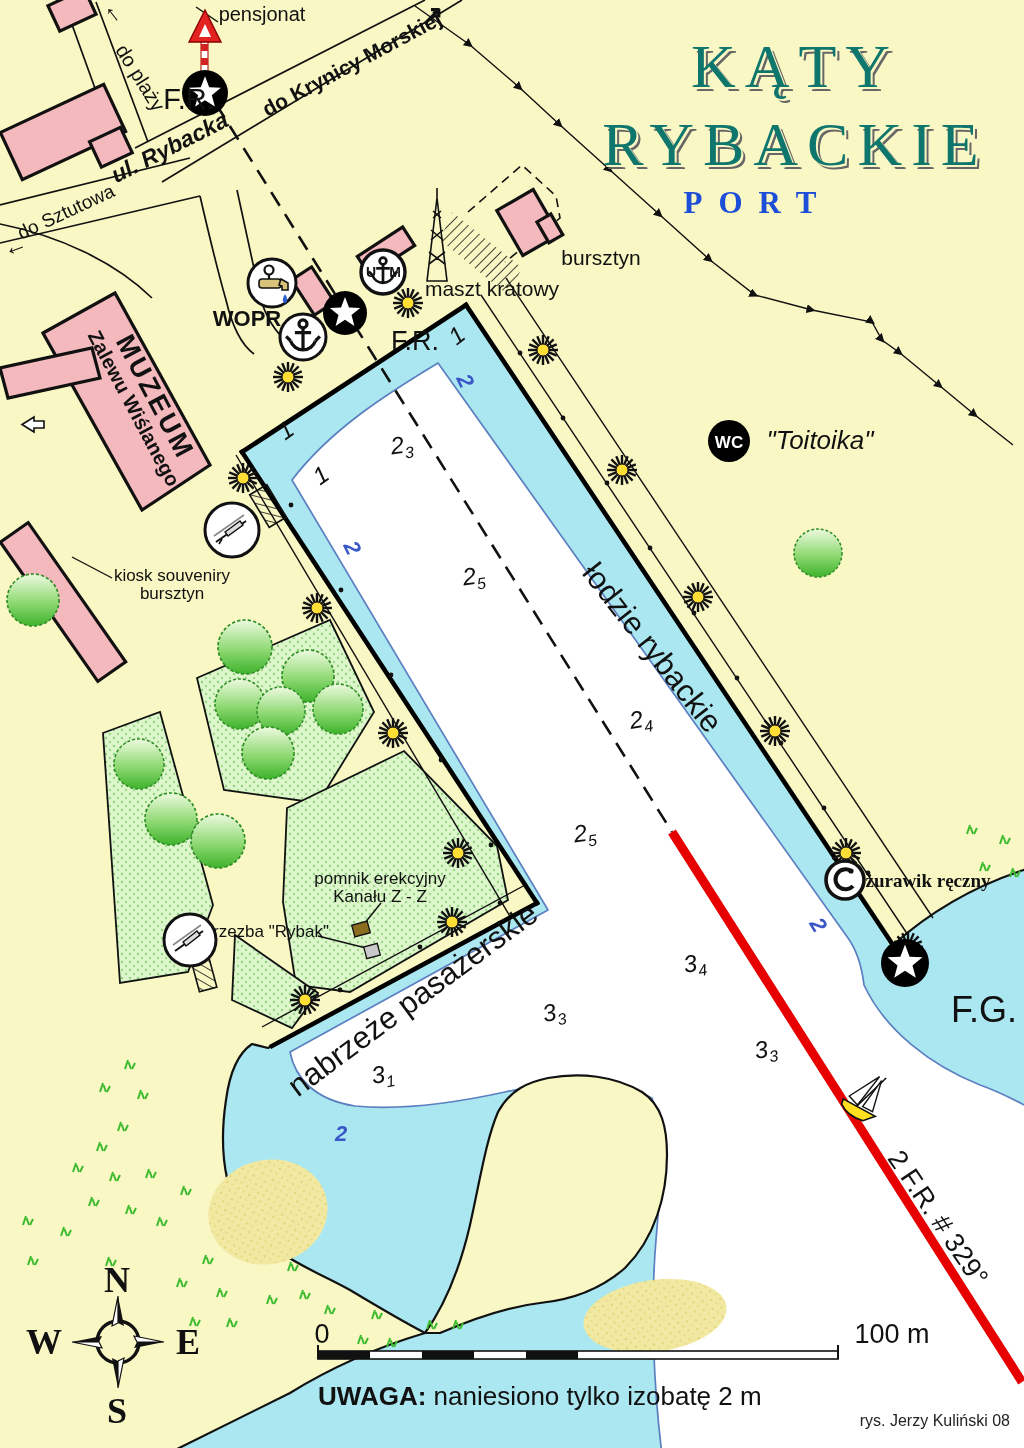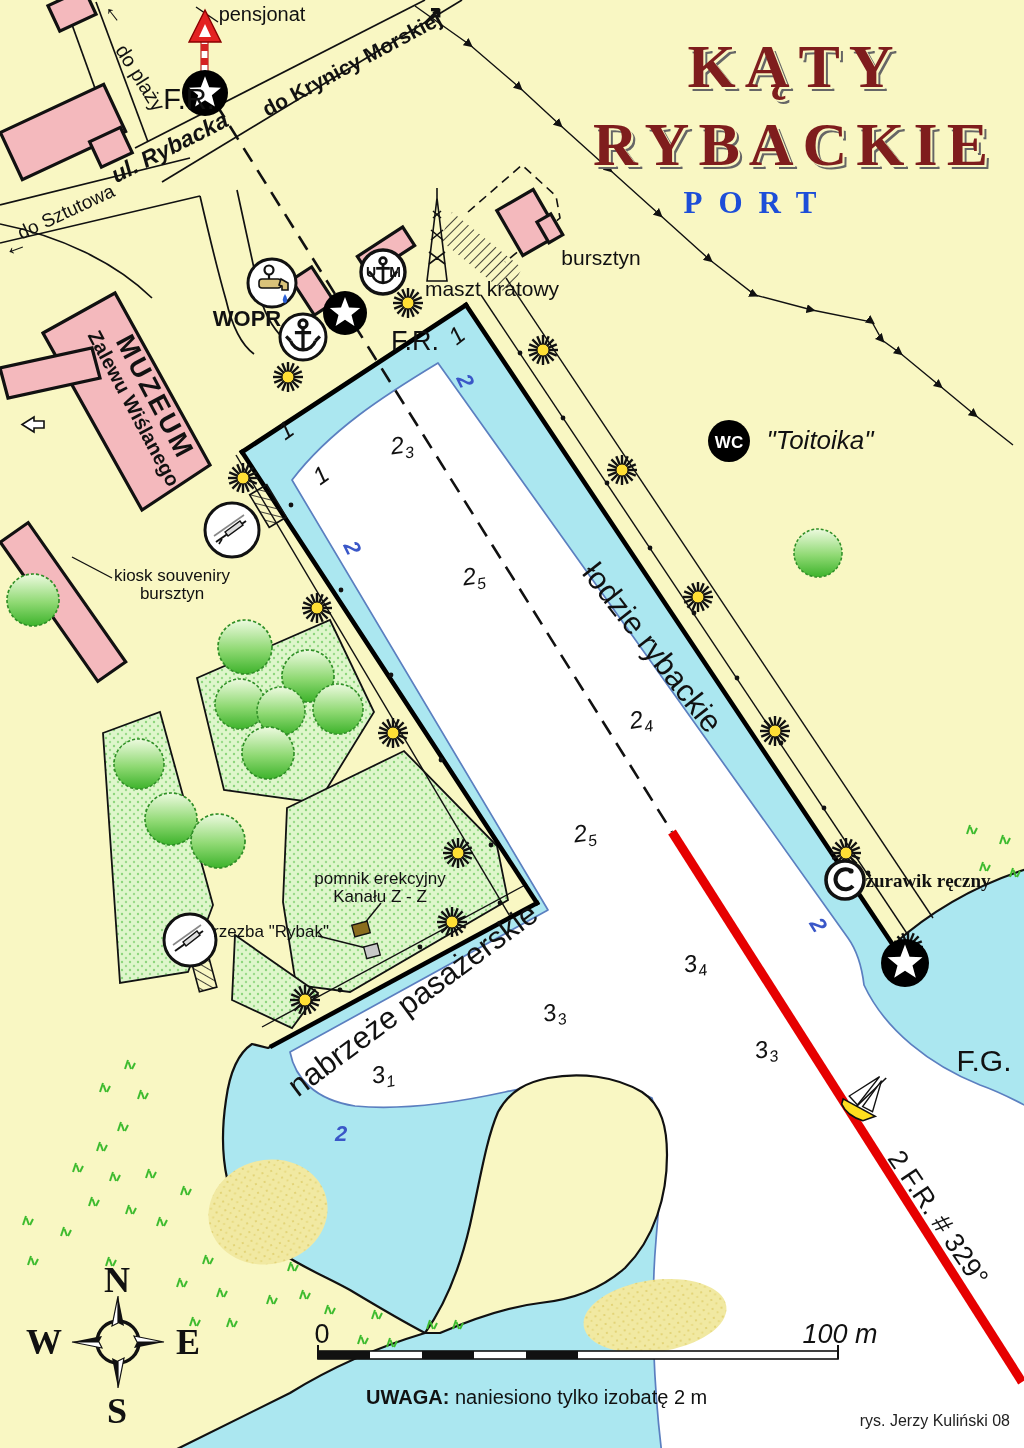--- a/index.html
+++ b/index.html
@@ -2,38 +2,38 @@
 <html><head>
 <meta charset="utf-8">
 <style>
   html,body{margin:0;padding:0;background:#ddd;}
   #map{position:relative;width:1024px;height:1448px;background:#f9f7c3;overflow:hidden;
        font-family:"Liberation Sans",sans-serif;color:#111;}
   #base{position:absolute;left:0;top:0;}
   #labels{position:absolute;left:0;top:0;width:100%;height:100%;}
   .lbl{position:absolute;white-space:nowrap;line-height:1.04;text-align:center;
        transform:translate(-50%,-50%);}
-  .title-line{font-family:"Liberation Serif",serif;font-weight:700;font-size:62px;
-       letter-spacing:9px;color:#7f1d1d;text-shadow:2px 2px 0 #f9f7c3,4px 4px 0 #666;}
+  .title-line{font-family:"Liberation Serif",serif;font-weight:400;font-size:62px;
+       letter-spacing:9px;color:#0f766e;text-shadow:2px 2px 0 #f9f7c3,4px 4px 0 #666;}
   .title-sub{font-family:"Liberation Serif",serif;font-weight:700;font-size:31px;
        letter-spacing:16px;color:#1d4ed8;}
   .road{font-size:20px;}
   .bold{font-weight:700;}
   .ital{font-style:italic;}
   .light-lbl{font-size:27px;margin-left:27px;}
   .small-lbl{font-size:17px;}
   .quay-lbl{font-size:30px;}
   .muzeum1{font-size:27px;font-weight:700;letter-spacing:3px;}
   .muzeum2{font-size:20px;font-weight:700;}
   .depth{position:absolute;transform:translate(-50%,-50%);font-style:italic;font-size:24px;
          color:#111;}
   .depth sub{font-size:16px;}
   .iso{position:absolute;transform:translate(-50%,-50%);font-style:italic;font-size:22px;
        color:#3a57c8;font-weight:700;}
-  .note-lbl{font-size:20px;margin-left:48px;}
+  .note-lbl{font-size:26px;}
   .scale-lbl{font-size:27px;}
   .compass-lbl{font-family:"Liberation Serif",serif;font-weight:700;font-size:36px;}
   .credit-lbl{font-size:16px;color:#222;}
 </style>
 </head>
 <body>
 
 <div id="map">
 <svg id="base" width="1024" height="1448" viewBox="0 0 1024 1448">
   <defs>
@@ -440,31 +440,31 @@
 
   <div class="lbl small-lbl" style="left:380px;top:888px;">
     <div>pomnik erekcyjny</div>
     <div>Kanału Z - Z</div>
   </div>
   <div class="lbl small-lbl" style="left:271px;top:932px;">rzezba "Rybak"</div>
 
   <div class="lbl quay-lbl" style="left:413px;top:1000px;font-size:31px;transform:translate(-50%,-50%) rotate(-36.5deg);">nabrzeże pasażerskie</div>
 
   <div class="lbl" style="left:928px;top:881px;font-size:19px;font-family:'Liberation Serif',serif;font-weight:700;">żurawik ręczny</div>
-  <div class="lbl light-lbl" style="left:957px;top:1061px;font-size:30px;">F.G.</div>
+  <div class="lbl light-lbl" style="left:957px;top:1010px;font-size:36px;">F.G.</div>
 
   <div class="lbl" style="left:938px;top:1218px;font-size:27px;transform:translate(-50%,-50%) rotate(56deg);">2 F.R. # 329°</div>
 
   <div class="lbl note-lbl" style="left:318px;top:1397px;transform:translate(0,-50%);">
     <span class="bold">UWAGA:</span><span> naniesiono tylko izobatę 2 m</span>
   </div>
   <div class="lbl credit-lbl" style="left:1010px;top:1421px;transform:translate(-100%,-50%);">rys. Jerzy Kuliński 08</div>
 
   <div class="lbl scale-lbl" style="left:322px;top:1334px;">0</div>
-  <div class="lbl scale-lbl" style="left:840px;top:1334px;font-style:italic;">100 m</div>
+  <div class="lbl scale-lbl" style="left:892px;top:1334px;">100 m</div>
 
   <div class="lbl compass-lbl" style="left:117px;top:1281px;">N</div>
   <div class="lbl compass-lbl" style="left:44px;top:1343px;">W</div>
   <div class="lbl compass-lbl" style="left:188px;top:1343px;">E</div>
   <div class="lbl compass-lbl" style="left:117px;top:1412px;">S</div>
 <div class="depth" style="left: 458px; top: 337px; transform: translate(-50%, -50%) rotate(-38deg);"><span>1</span><sub></sub></div>
       <div class="depth" style="left: 287px; top: 432px; transform: translate(-50%, -50%) rotate(-35deg);"><span>1</span><sub></sub></div>
       <div class="depth" style="left: 322px; top: 477px; transform: translate(-50%, -50%) rotate(-35deg);"><span>1</span><sub></sub></div>
       <div class="depth" style="left: 402px; top: 447px; transform: translate(-50%, -50%) rotate(-8deg);"><span>2</span><sub>3</sub></div>
       <div class="depth" style="left: 474px; top: 578px; transform: translate(-50%, -50%) rotate(-8deg);"><span>2</span><sub>5</sub></div>

